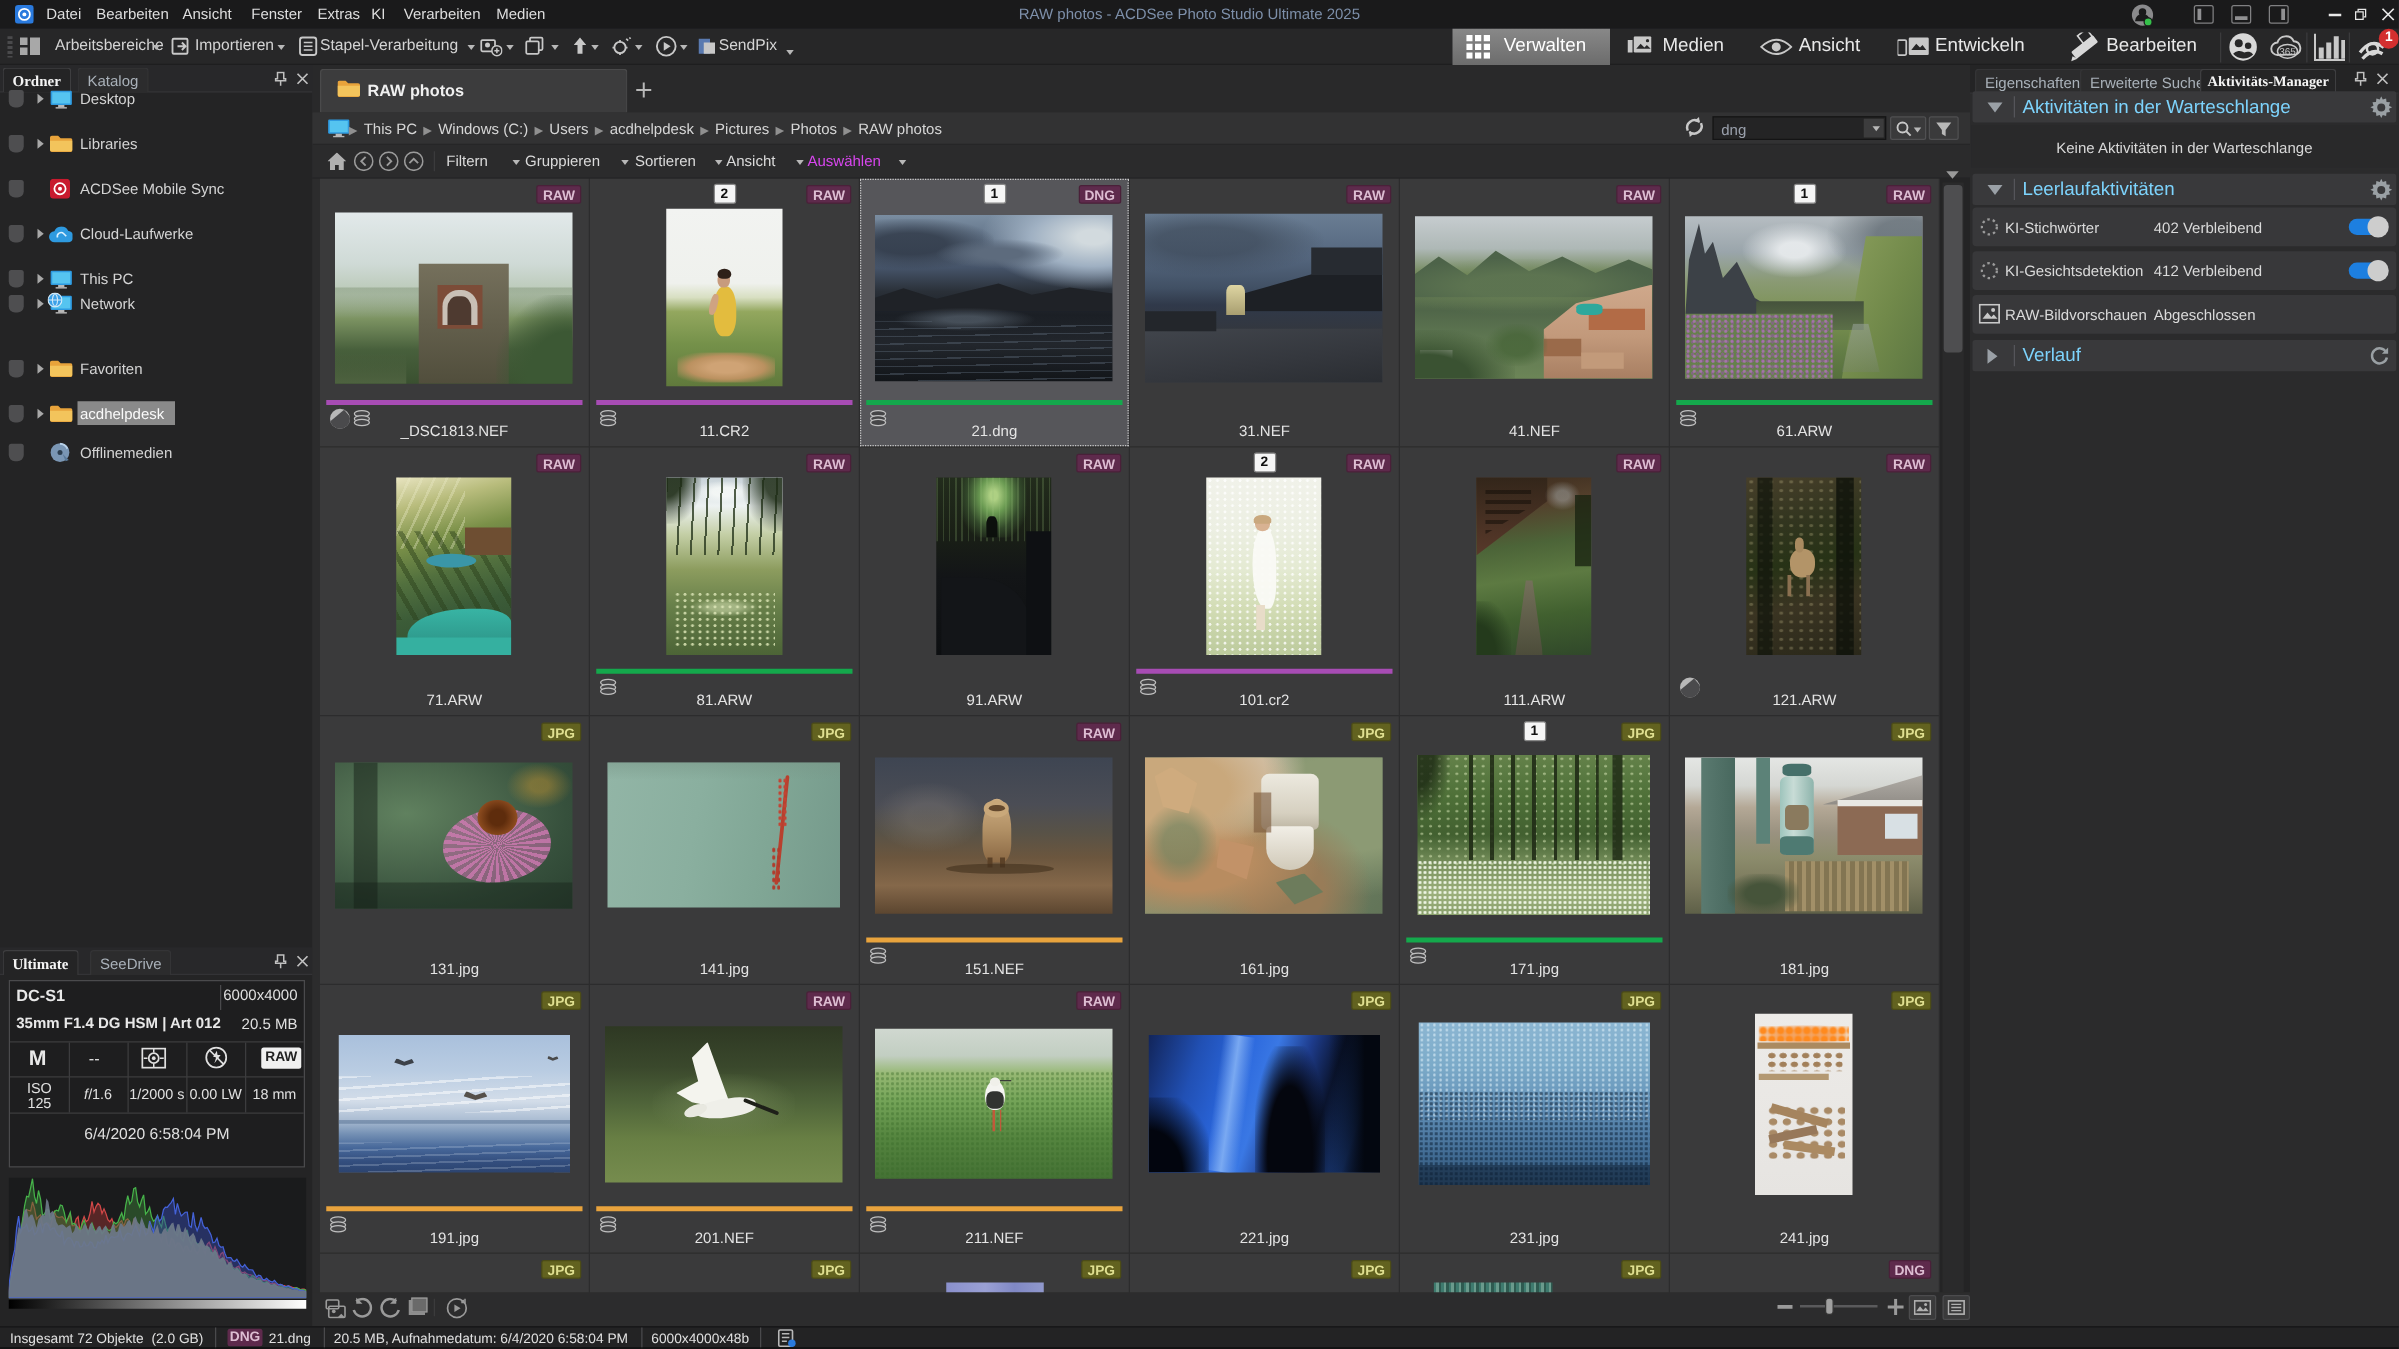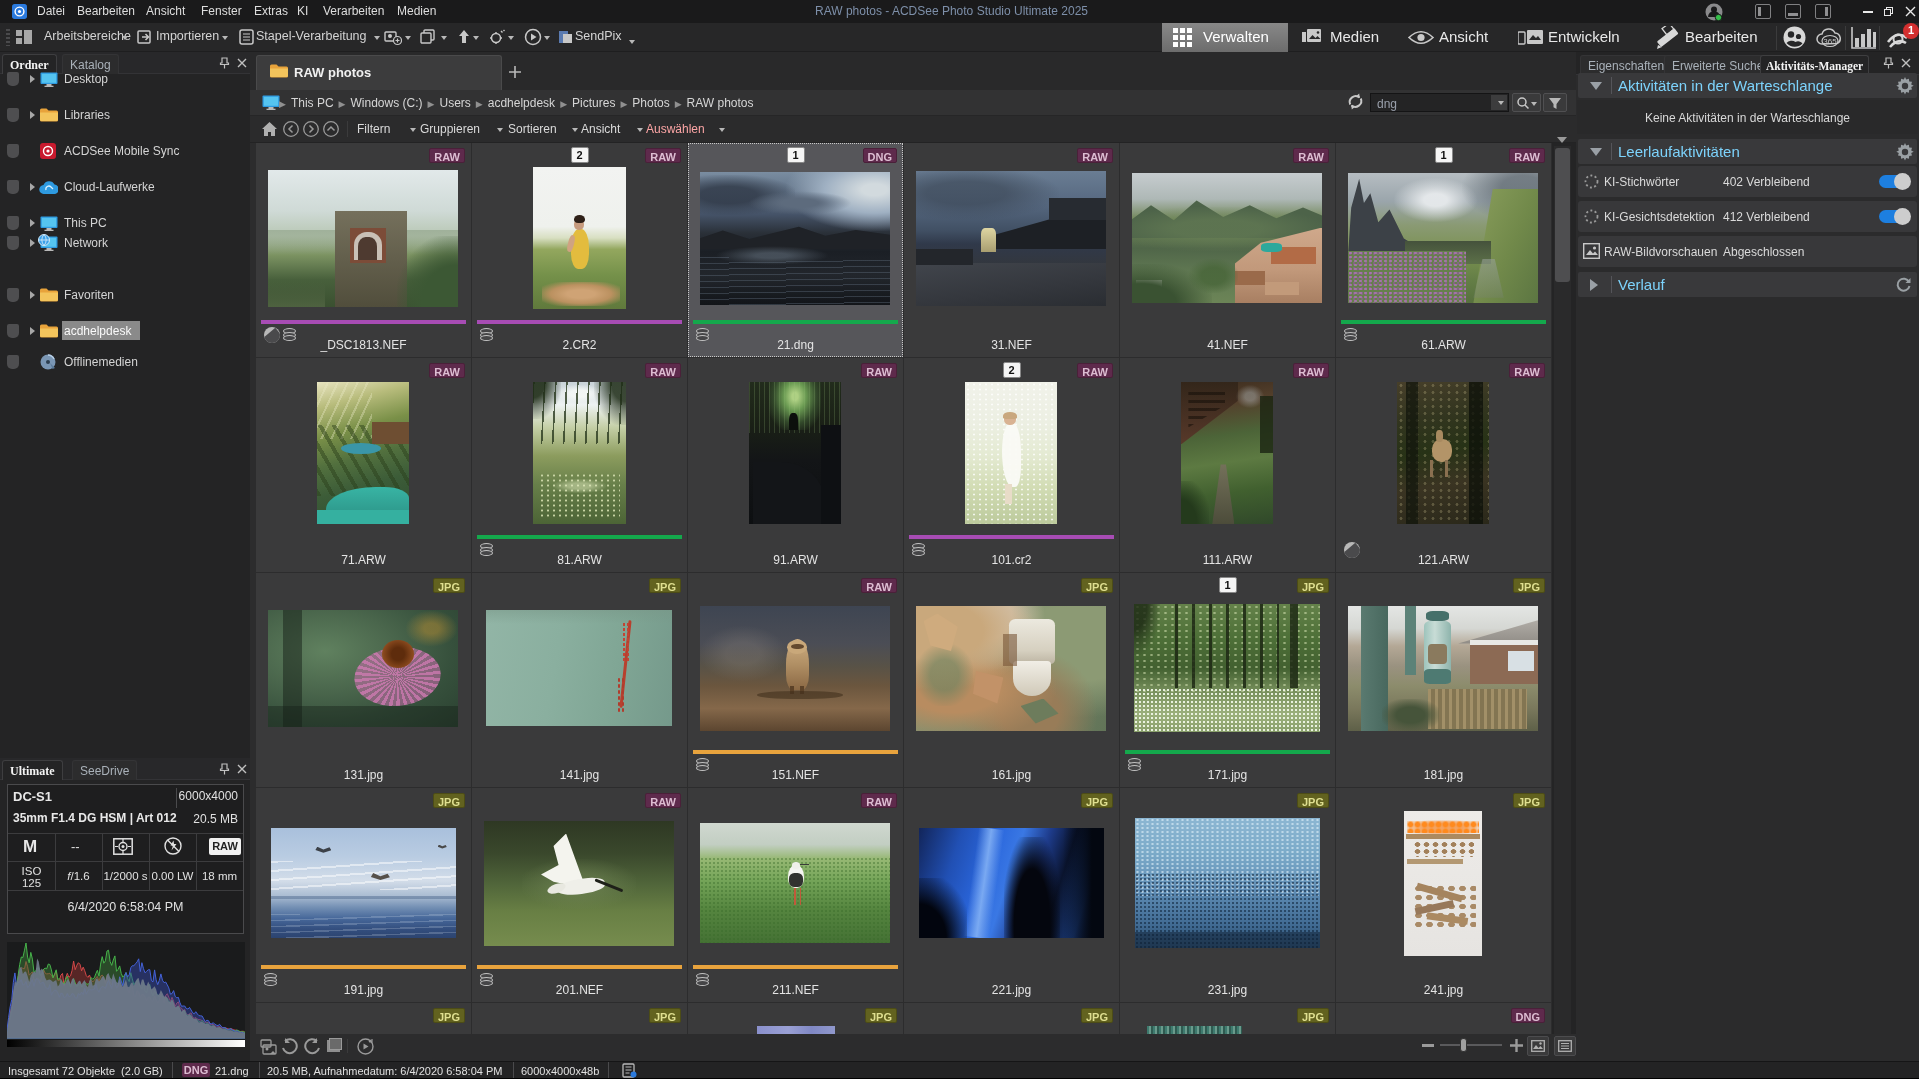--- a/index.html
+++ b/index.html
@@ -434,21 +434,21 @@
     </svg>
 <div class="sepv" style="left:97px;top:69px;height:16px;"></div>
 <div class="abs" style="left:107px;top:70px;color:#dadada;">Filtern</div>
 <div class="caret" style="left:160px;top:76px;"></div>
 <div class="abs" style="left:170px;top:70px;color:#dadada;">Gruppieren</div>
 <div class="caret" style="left:247px;top:76px;"></div>
 <div class="abs" style="left:258px;top:70px;color:#dadada;">Sortieren</div>
 <div class="caret" style="left:322px;top:76px;"></div>
 <div class="abs" style="left:331px;top:70px;color:#dadada;">Ansicht</div>
 <div class="caret" style="left:387px;top:76px;"></div>
-<div class="abs" style="left:396px;top:70px;color:#fca5a5;">Auswählen</div>
+<div class="abs" style="left:396px;top:70px;color:#d946ef;">Auswählen</div>
 <div class="caret" style="left:469px;top:76px;"></div>
 <div class="abs" style="left:0;top:91px;width:1302px;height:891px;background:#2c2c2d;"></div>
 <div class="cell" style="left:6px;top:91px;height:214px;">
 <div class="thumb" style="left:12px;top:27px;width:190px;height:137px;background:linear-gradient(180deg,#e2e9ea 0%,#cfdad6 30%,#b8c7b4 48%,#7c9362 62%,#48603c 80%,#3a5030 100%);">
         <div style="position:absolute;left:0%;top:44%;width:100%;height:18%;background:linear-gradient(180deg,rgba(130,150,120,.5),rgba(0,0,0,0));"></div>
         <div style="position:absolute;left:35%;top:30%;width:38%;height:70%;background:linear-gradient(180deg,#75705c,#514e3c);"></div>
         <div style="position:absolute;left:43%;top:42%;width:19%;height:26%;background:#7c4c38;"></div>
         <div style="position:absolute;left:45%;top:45%;width:15%;height:21%;background:#c9c0b6;border-radius:45% 45% 0 0;"></div>
         <div style="position:absolute;left:47.5%;top:49%;width:10%;height:17%;background:#4e3a30;border-radius:40% 40% 0 0;"></div>
         <div style="position:absolute;right:0;bottom:0;width:32%;height:52%;background:radial-gradient(ellipse at 95% 95%,#3c5834 40%,rgba(60,88,52,0) 75%);"></div>
@@ -475,21 +475,21 @@
         <div style="position:absolute;left:38%;top:48%;width:6%;height:12%;background:#cfa382;border-radius:40%;transform:rotate(14deg);"></div>
       </div>
 <div class="numb">2</div>
 <div class="fmt raw">RAW</div>
 <div class="cbar" style="background:#a74cb4;"></div>
 <div class="stack" style="left:8px;">
         <div style="top:0;"></div>
         <div style="top:3.5px;"></div>
         <div style="top:7px;"></div>
       </div>
-<div class="fname">2.CR2</div>
+<div class="fname">11.CR2</div>
 </div>
 <div class="cell sel" style="left:438px;top:91px;height:214px;">
 <div class="thumb" style="left:12px;top:29px;width:190px;height:133px;background:linear-gradient(180deg,#7a8da1 0%,#5f7085 16%,#455368 32%,#2a3038 46%,#1b1f25 60%,#22262c 78%,#121519 100%);">
         <div style="position:absolute;right:0;top:0;width:55%;height:44%;background:radial-gradient(ellipse at 85% 30%,#d2dade 10%,#9fb0c2 40%,rgba(159,176,194,0) 72%);"></div>
         <div style="position:absolute;left:0;top:2%;width:50%;height:30%;background:radial-gradient(ellipse at 30% 50%,rgba(47,56,70,.8) 30%,rgba(47,56,70,0) 75%);"></div>
         <div style="position:absolute;left:25%;top:14%;width:55%;height:18%;background:radial-gradient(ellipse,#5d6b7d 25%,rgba(93,107,125,0) 70%);"></div>
         <div style="position:absolute;left:0;top:34%;width:100%;height:24%;background:#1f2227;clip-path:polygon(0 100%,0 66%,12% 42%,26% 68%,38% 50%,52% 30%,66% 58%,82% 40%,100% 55%,100% 100%);"></div>
         <div style="position:absolute;left:8%;top:56%;width:60%;height:14%;background:radial-gradient(ellipse,rgba(120,135,150,.45) 20%,rgba(0,0,0,0) 70%);"></div>
         <div style="position:absolute;left:0;bottom:0%;width:100%;height:36%;background:repeating-linear-gradient(179deg,rgba(96,110,126,.4) 0 1px,rgba(0,0,0,0) 1px 6px);"></div>
       </div>

